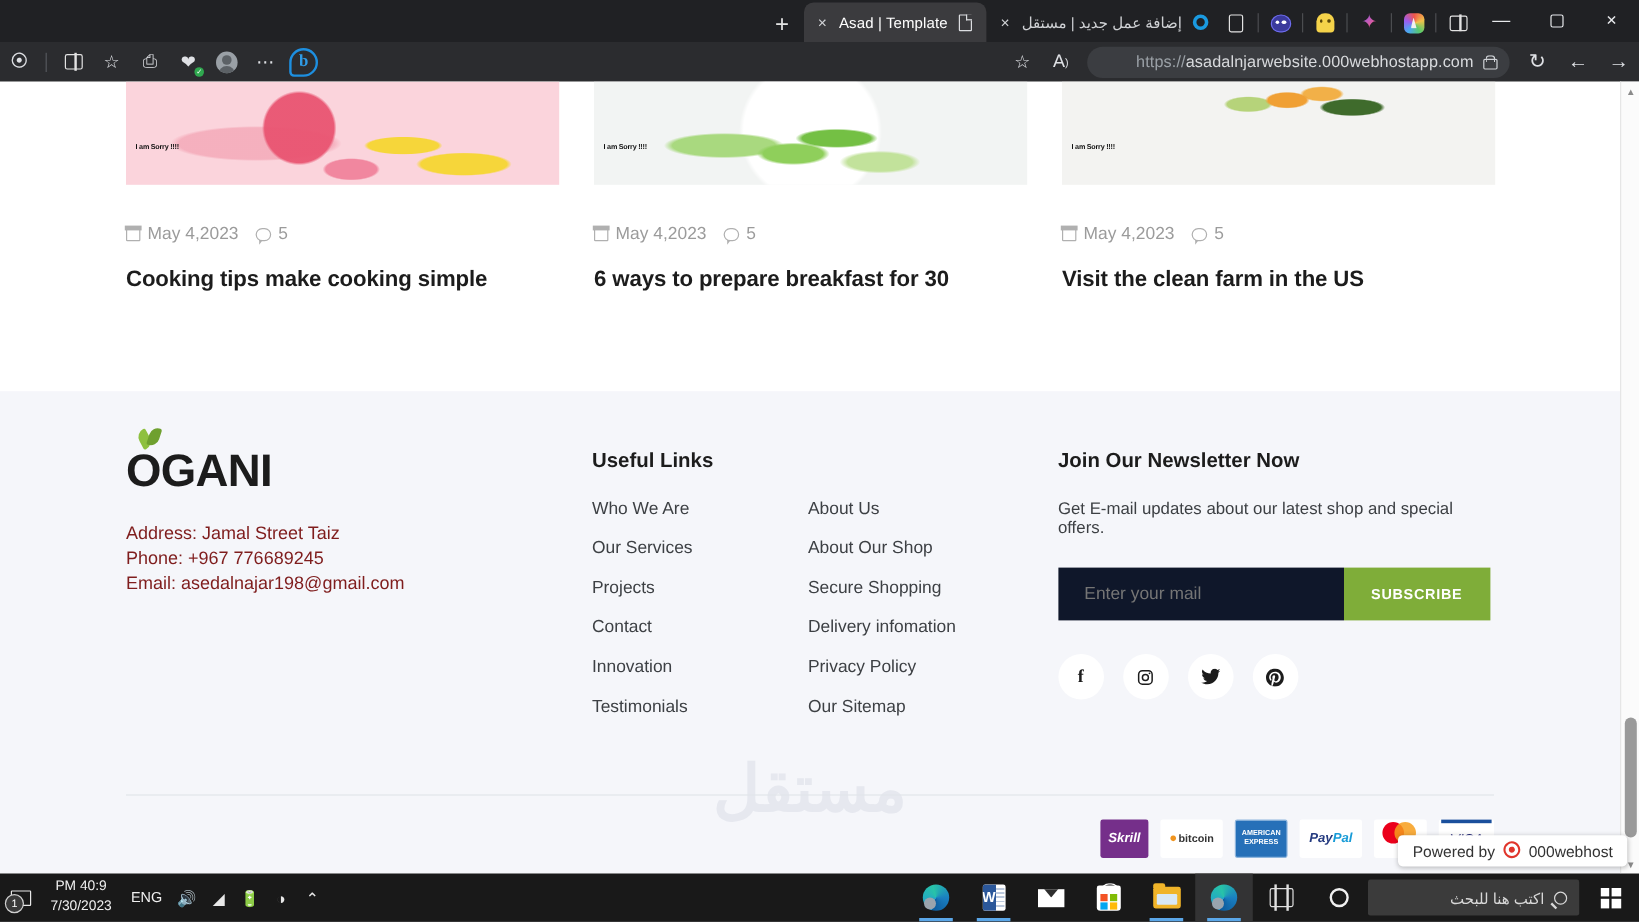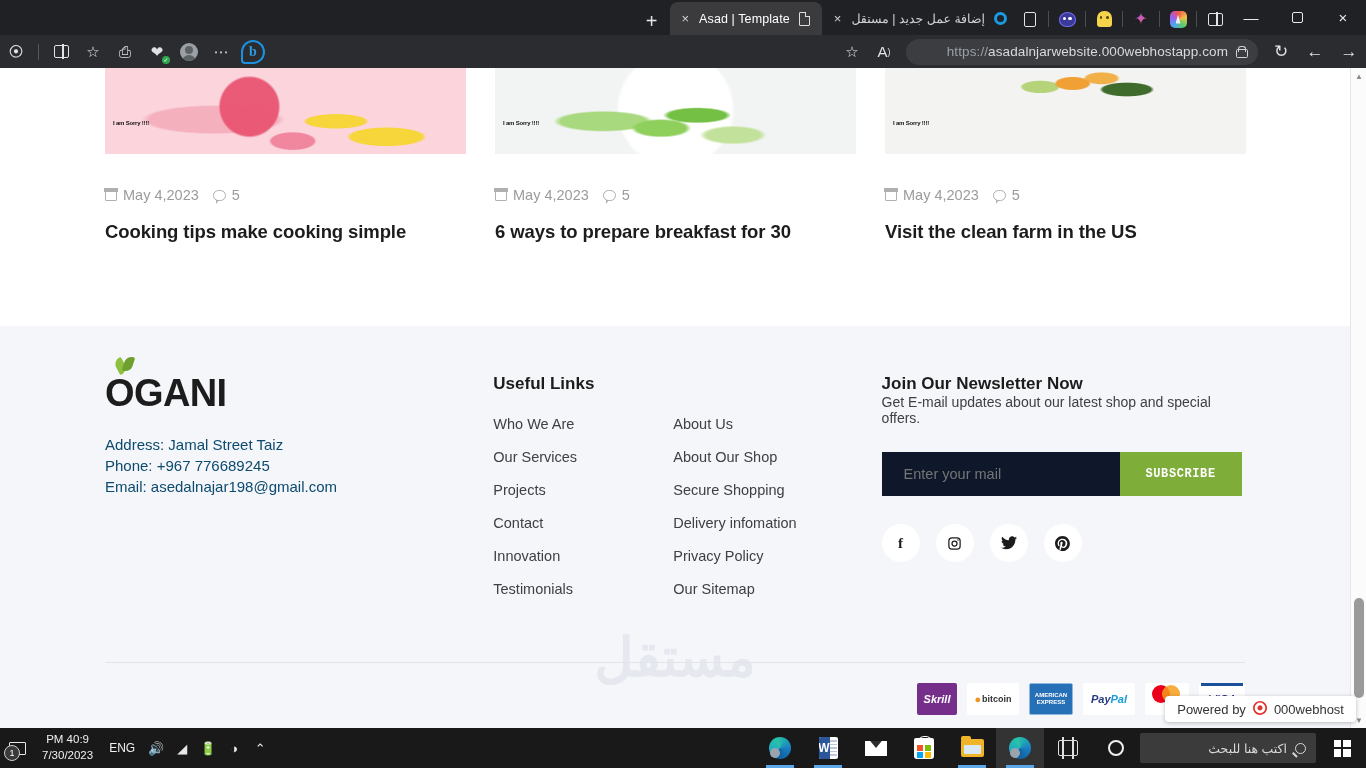--- a/index.html
+++ b/index.html
@@ -139,36 +139,36 @@
   
   .footer { position:absolute; left:0; top:258px; width:1350px; height:402px; background:#f5f6fa; }
   .footer-inner { position:relative; padding:48px 105px 0 105px; display:flex; z-index:2; }
   .f-col-brand { width:390px; }
   .logo { position:relative; display:inline-block; }
   .logo-text { font-size:38px; font-weight:bold; color:#1c1c1c; letter-spacing:-.6px; line-height:1; }
   .leaf-wrap { position:absolute; left:11px; top:-18px; width:24px; height:22px; }
   .leaf { position:absolute; width:9px; height:16px; background:#7fad39; border-radius:9px 2px 9px 2px; }
   .leaf.l1 { left:0; top:2px; transform:rotate(-28deg); background:#8ec03f; }
   .leaf.l2 { left:8px; top:0; transform:rotate(18deg); background:#6fa02f; }
-  .f-line { margin-top:24px; font-size:15px; color:#0c4a6e; }
+  .f-line { margin-top:24px; font-size:15px; color:#7f1d1d; }
   .f-line + .f-line { margin-top:4px; }
 
   .f-col-links { width:390px; }
   .f-head { font-size:17px; font-weight:bold; color:#1c1c1c; }
   .links-grid { display:flex; margin-top:22px; }
   .links-col { width:180px; display:flex; flex-direction:column; gap:17px; }
   .flink { font-size:14.5px; color:#3d4044; }
 
   .f-col-news { width:365px; }
-  .f-sub { font-size:14px; color:#3d4044; }
+  .f-sub { margin-top:21px; font-size:14px; color:#3d4044; }
   .sub-form { margin-top:26px; display:flex; width:360px; height:44px; }
   .sub-input { flex:1; border:none; background:#0f172a; padding:0 22px; font-size:14.5px; color:#888;
      font-family:"Liberation Sans", sans-serif; outline:none; }
   .sub-btn { width:122px; background:#7fad39; color:#fff; font-size:12px; font-weight:bold;
-     letter-spacing:.6px; border:none; cursor:pointer; font-family:Liberation Mono, monospace; }
+     letter-spacing:.6px; border:none; cursor:pointer; font-family:Liberation Sans, sans-serif; }
   .socials { margin-top:28px; display:flex; gap:16px; }
   .soc { width:38px; height:38px; border-radius:50%; background:#fff; display:flex;
      align-items:center; justify-content:center; color:#1c1c1c; font-size:15px; }
 
   .f-bottom { position:absolute; left:105px; right:105px; top:336px; border-top:1px solid #e2e4ea; z-index:2; }
   .pay-row { position:absolute; right:0; top:20px; display:flex; align-items:center; gap:10px; }
   .pay { height:32px; display:flex; align-items:center; justify-content:center; font-size:9px;
      font-weight:bold; border-radius:2px; }
   .pay-skrill { background:#752f8a; color:#fff; width:40px; font-size:11px; font-style:italic; }
   .pay-bitcoin { background:#fff; color:#333; width:52px; font-size:9px; }

